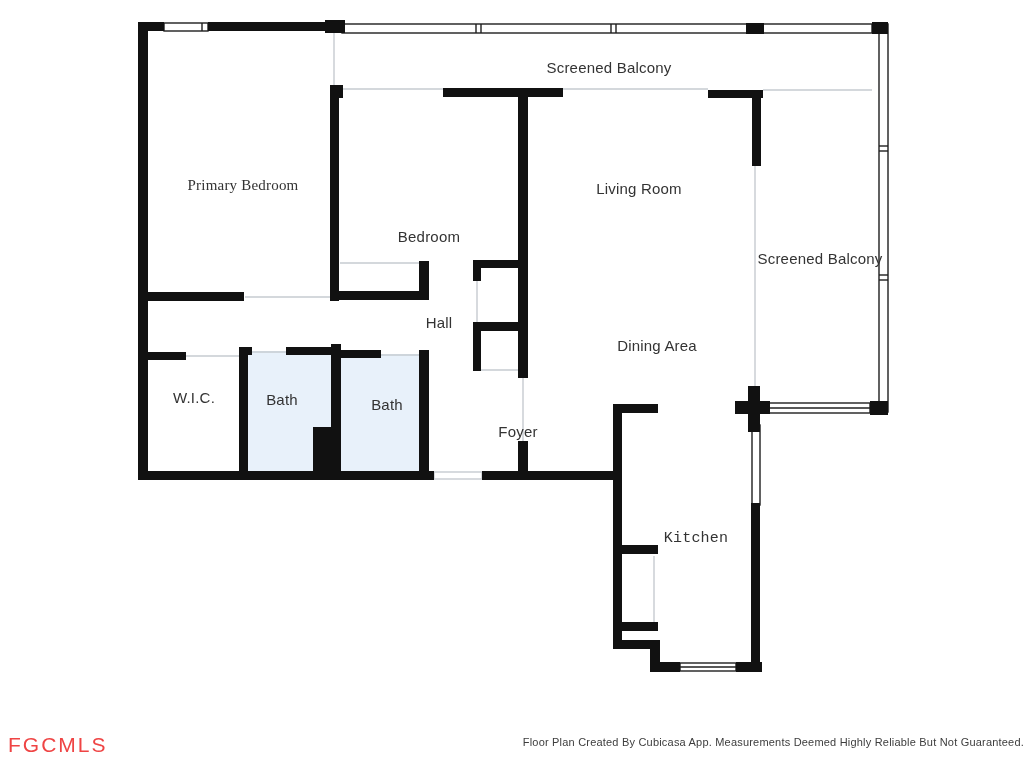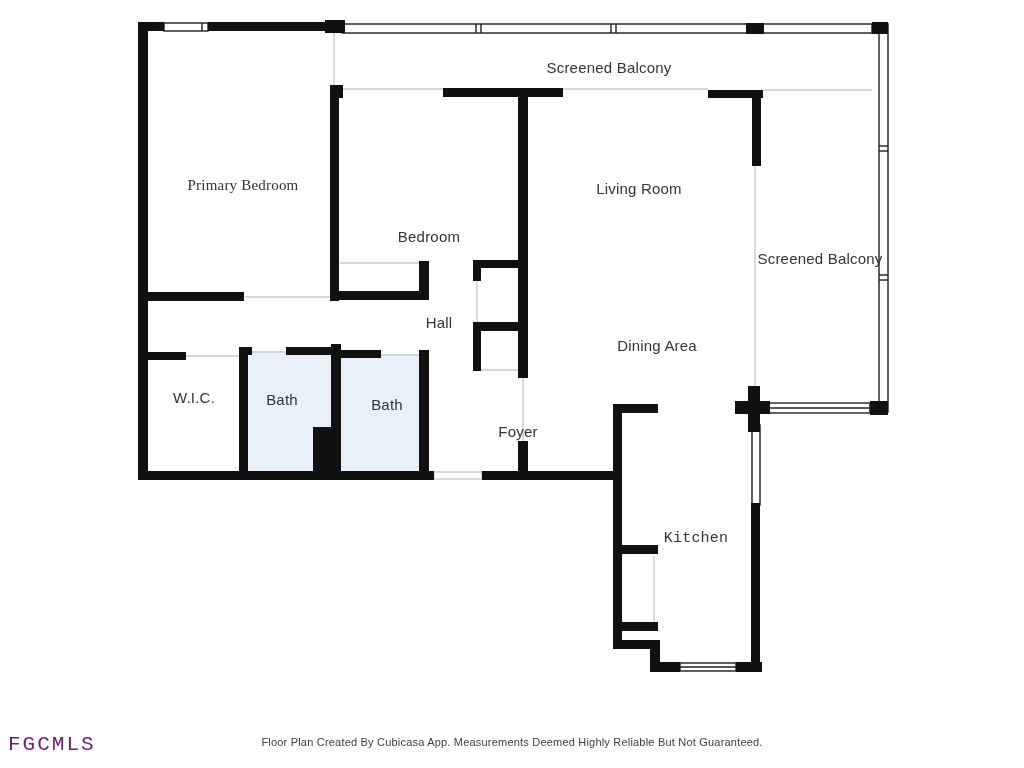--- a/index.html
+++ b/index.html
@@ -7,24 +7,24 @@
     position:relative;width:1024px;height:768px;background:#ffffff;overflow:hidden;
     font-family:"Liberation Sans","DejaVu Sans",sans-serif;
   }
   svg.plan{position:absolute;left:0;top:0;width:1024px;height:768px;}
   .room-label{
     position:absolute;transform:translate(-50%,-50%);
     font-size:15px;color:#333333;white-space:nowrap;letter-spacing:.2px;
   }
   .watermark{
     position:absolute;left:8px;top:733px;font-size:21px;letter-spacing:2px;
-    color:#701a75;font-weight:400;font-family:Liberation Mono, monospace;
+    color:#ef4444;font-weight:400;
   }
   .disclaimer{
-    position:absolute;left:0;top:736px;width:1024px;text-align:center;
+    position:absolute;left:0;top:736px;width:1024px;text-align:right;
     font-size:11px;color:#3d3d3d;letter-spacing:.2px;
   }
   .walls rect{shape-rendering:crispEdges;}
 </style>
 </head>
 <body>
 
 <div class="canvas">
 
   <svg class="plan" viewBox="0 0 1024 768">

